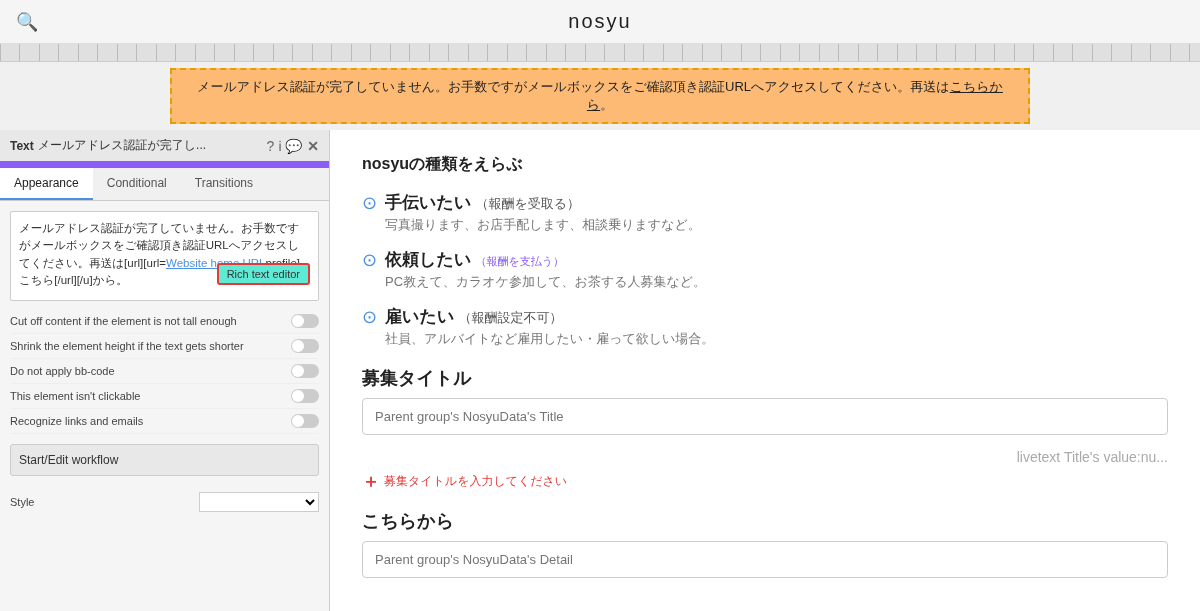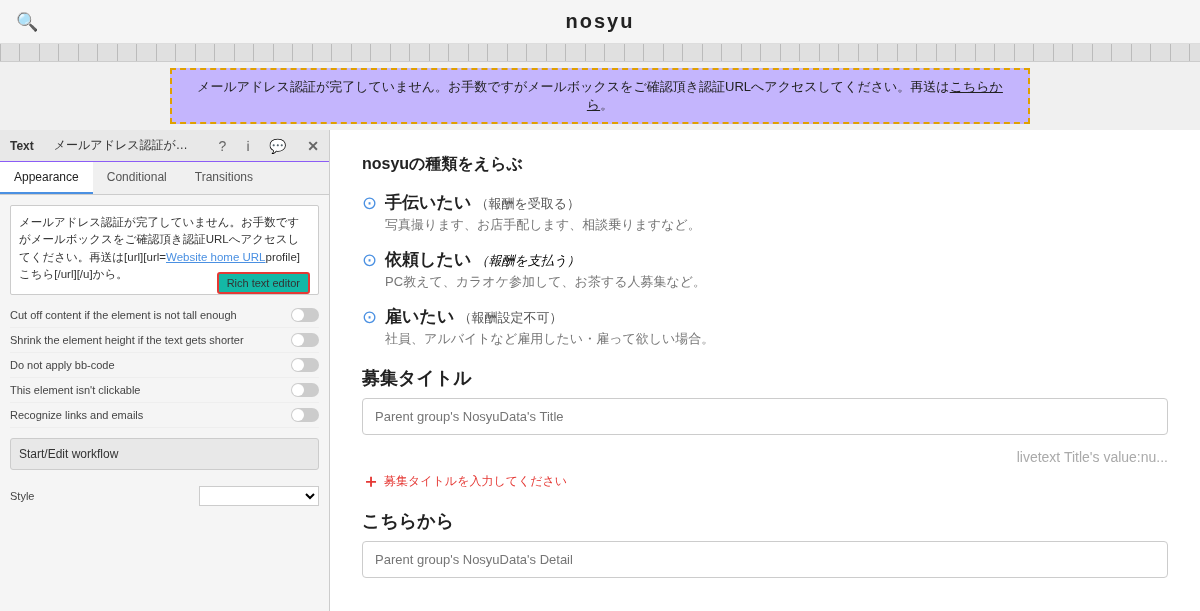--- a/index.html
+++ b/index.html
@@ -16,39 +16,39 @@
       position: relative;
     }
     .top-bar-search {
       position: absolute;
       left: 16px;
       font-size: 18px;
       color: #555;
     }
     .top-bar-title {
       font-size: 20px;
-      font-weight: bold;
+      font-weight: normal;
       color: #222;
       letter-spacing: 2px;
     }
     .ruler-marks {
       width: 100%;
       height: 100%;
       background: repeating-linear-gradient(
         to right,
         #bbb 0px, #bbb 1px,
         transparent 1px, transparent 19px,
         #bbb 19px, #bbb 20px,
         transparent 20px, transparent 39px
       );
     }
 
     
     .warning-banner {
-      background: #c4b5fd;
+      background: #fdba74;
       border: 2px dashed #e0a000;
       margin: 0 170px;
       padding: 8px 12px;
       font-size: 13px;
       color: #222;
       text-align: center;
       position: relative;
       z-index: 2;
     }
     .warning-banner a { color: #222; text-decoration: underline; }
@@ -66,25 +66,25 @@
       background: #f5f5f5;
       border-right: 1px solid #ccc;
       flex-shrink: 0;
       display: flex;
       flex-direction: column;
       z-index: 10;
     }
 
     .panel-header {
       background: #e8e8e8;
-      border-bottom: 1px solid #8b5cf6;
+      border-bottom: 7px solid #8b5cf6;
       padding: 6px 10px;
       display: flex;
       align-items: center;
-      gap: 20px;
+      gap: 4px;
       font-size: 13px;
       color: #333;
     }
     .panel-icon {
       color: #666;
       font-size: 14px;
       cursor: pointer;
     }
     .panel-close {
       color: #666;
@@ -129,23 +129,23 @@
       color: #333;
       line-height: 1.5;
       margin-bottom: 8px;
       position: relative;
       min-height: 90px;
     }
     .text-preview a { color: #4a90e2; text-decoration: underline; }
 
     .rich-text-btn {
       position: absolute;
-      bottom: 0;
+      bottom: 15px;
       right: 8px;
-      background: #14b8a6;
+      background: #5eead4;
       border: 2px solid #e53935;
       border-radius: 3px;
       padding: 3px 8px;
       font-size: 11px;
       color: #333;
       cursor: pointer;
     }
 
     .panel-option-row {
       display: flex;
@@ -383,21 +383,21 @@
         <div class="option-sub">写真撮ります、お店手配します、相談乗りますなど。</div>
       </div>
     </div>
 
     
     <div class="option-item">
       <span class="option-check">⊙</span>
       <div class="option-text-block">
         <div class="option-title">
           <span style="font-size:17px;">依頼したい</span>
-          <span style="font-size:13px;font-weight:normal;color:#000000;font-style:italic;">（報酬を支払う）</span>
+          <span style="font-size:11px;font-weight:normal;color:#8b5cf6;">（報酬を支払う）</span>
         </div>
         <div class="option-sub">PC教えて、カラオケ参加して、お茶する人募集など。</div>
       </div>
     </div>
 
     
     <div class="option-item">
       <span class="option-check">⊙</span>
       <div class="option-text-block">
         <div class="option-title">

